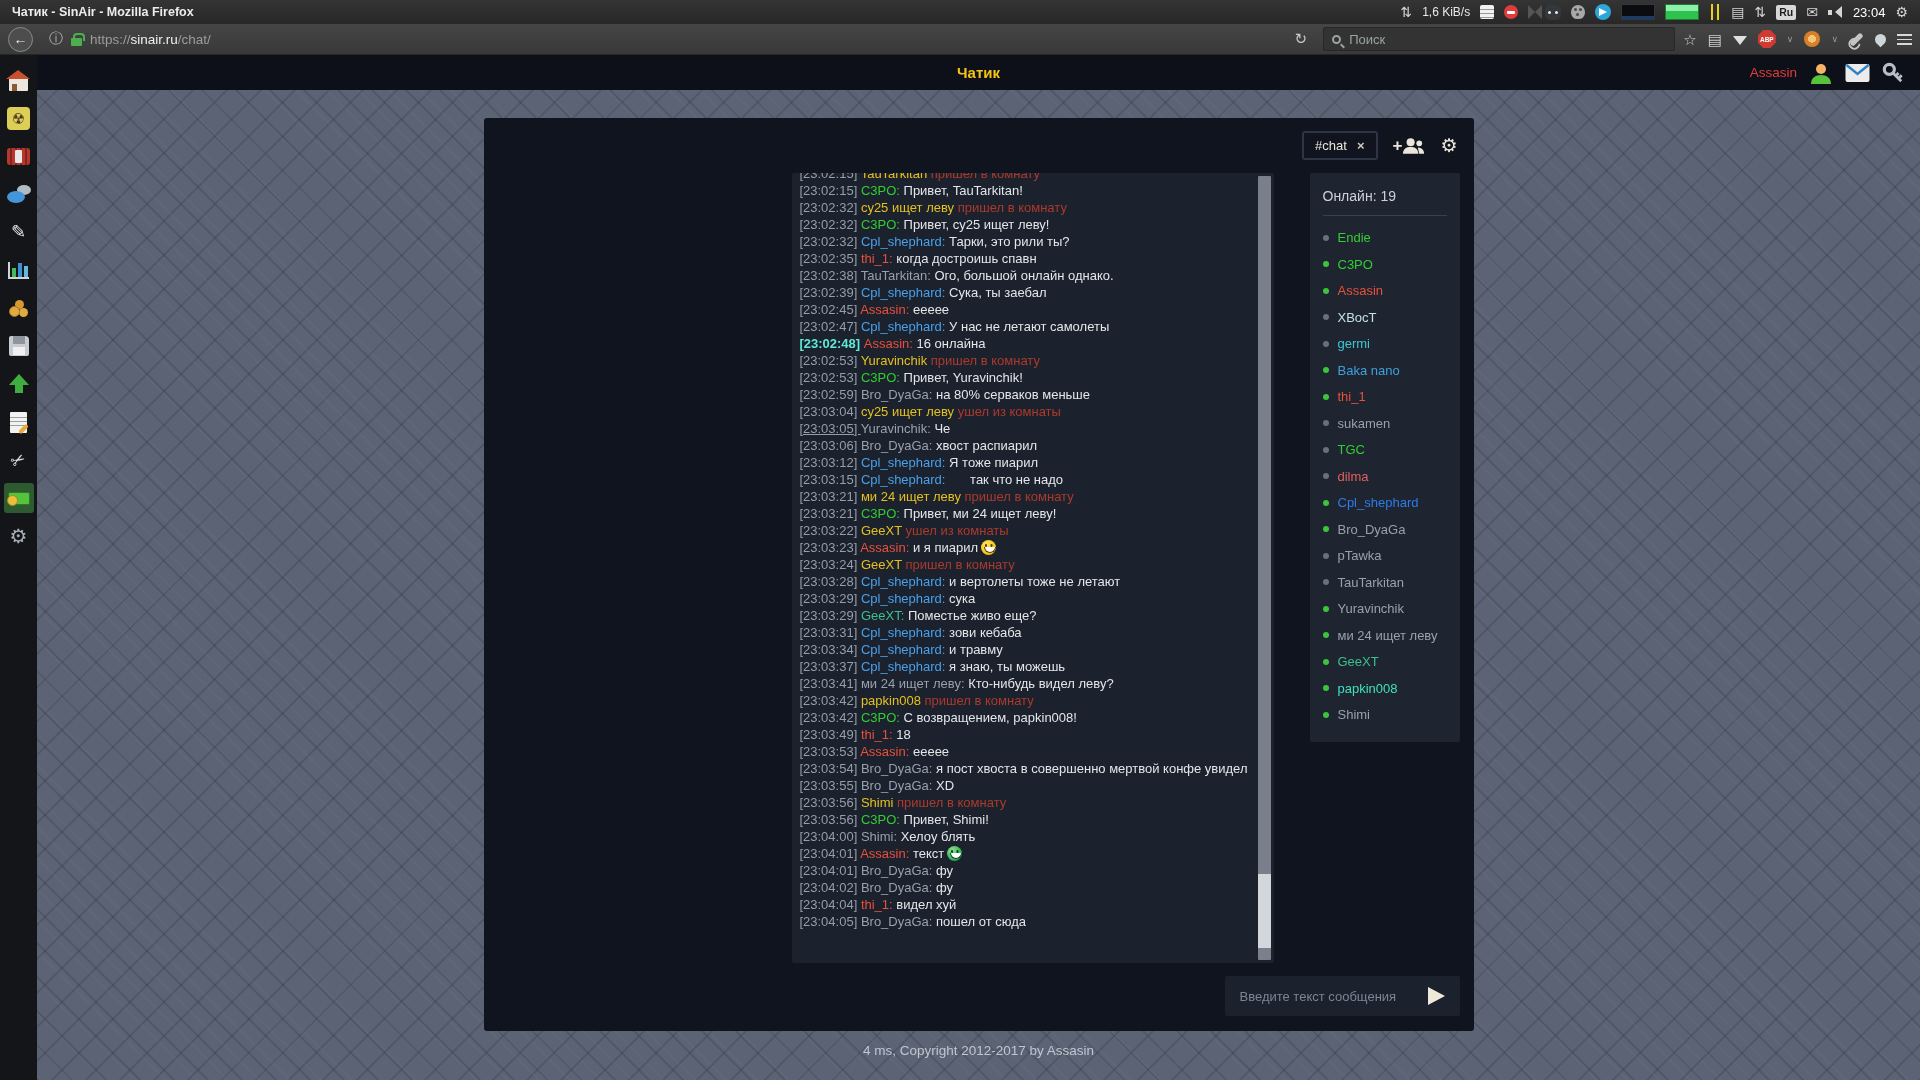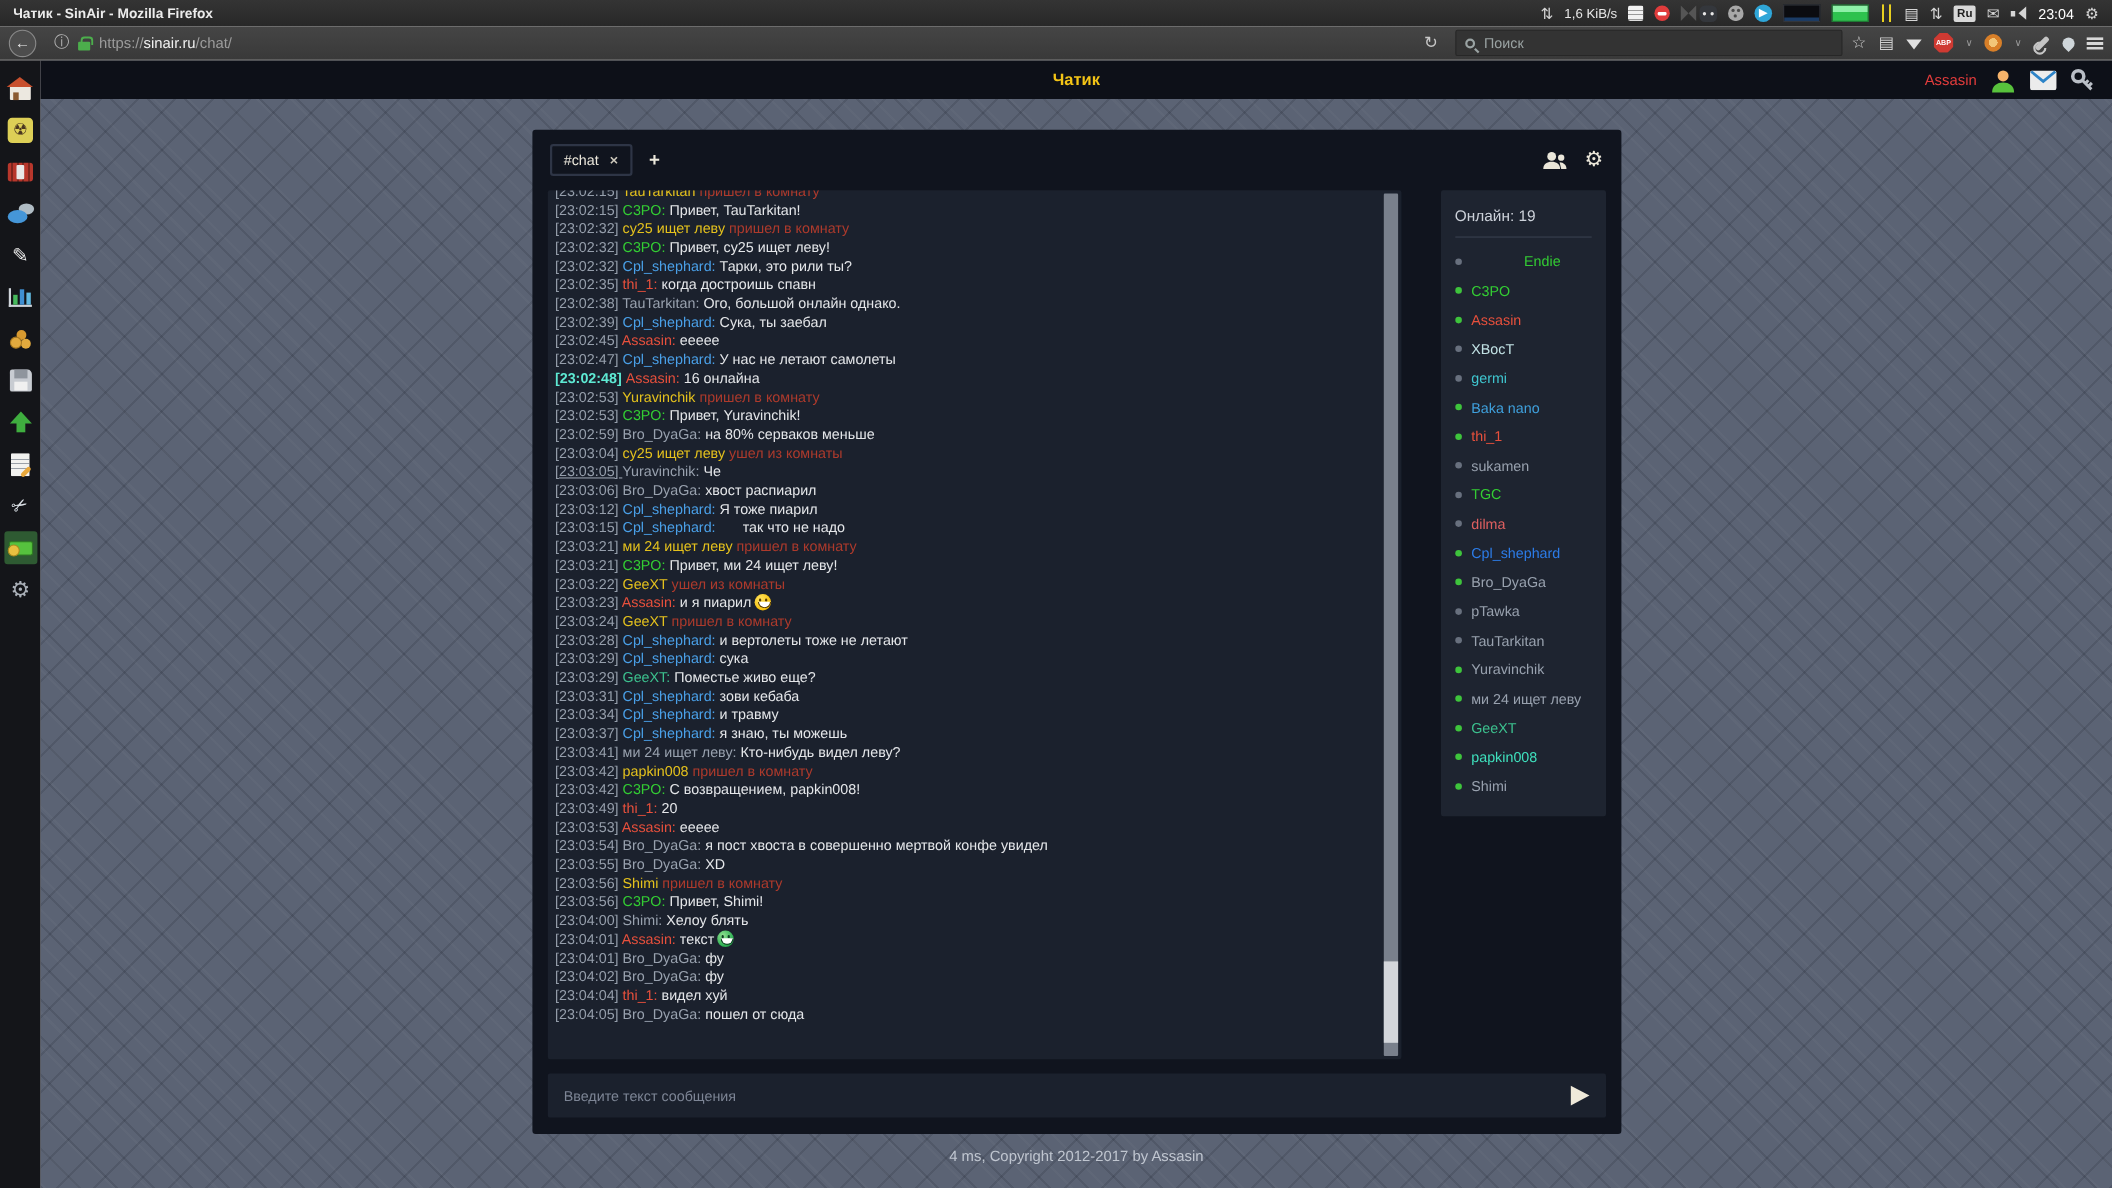--- a/index.html
+++ b/index.html
@@ -96,21 +96,21 @@
   .navbar-title { position:absolute; left:0; right:0; text-align:center; color:#f3c416; font-weight:bold; font-size:15px; }
   .navbar-right { margin-left:auto; display:flex; align-items:center; gap:12px; padding-right:16px; position:relative; z-index:1; }
   .username { color:#e23c3c; font-size:13.5px; }
 
   .pattern { flex:1; position:relative; background-color:#5b6374;
     background-image:
       repeating-linear-gradient(45deg, rgba(18,22,32,.14) 0 2px, transparent 2px 24px),
       repeating-linear-gradient(-45deg, rgba(18,22,32,.14) 0 2px, transparent 2px 24px),
       repeating-linear-gradient(45deg, rgba(255,255,255,.025) 2px 4px, transparent 4px 24px); }
 
-  .chat-panel { position:absolute; left:50%; top:28px; transform:translateX(-50%); width:990px; height:913px; background:#10141e; border-radius:3px; display:flex; flex-direction:column; }
+  .chat-panel { position:absolute; left:50%; top:28px; transform:translateX(-50%); width:990px; height:913px; background:#10141e; border-radius:3px; display:flex; flex-direction:column;align-items:flex-end; }
   .panel-header { display:flex; align-items:center; padding:13px 16px 0; flex:none; }
   .tab { display:flex; align-items:center; gap:10px; border:2px solid #2e3546; border-radius:3px; padding:5px 11px; color:#ebe7db; font-size:13px; }
   .tab-close { color:#cfcabd; font-weight:bold; font-size:13px; line-height:1; }
   .add-tab { margin-left:15px; color:#ece8dc; font-size:17px; font-weight:bold; }
   .hdr-spacer { flex:1; }
   .hdr-icons { display:flex; align-items:center; gap:15px; }
   .hdr-gear { color:#eae6d9; font-size:19px; line-height:1; }
 
   .panel-body { flex:1; display:flex; margin:13px 14px 0; min-height:0; }
   .log-box { flex:1; background:#1b212d; border-radius:2px; position:relative; overflow:hidden; padding:0 26px 0 7px; }
@@ -312,21 +312,21 @@
                 <div class="msg"><span style="color: rgb(149, 158, 171);">[23:03:24] </span><span style="color: rgb(228, 193, 29);">GeeXT</span><span style="color: rgb(173, 58, 44);"> </span><span style="color: rgb(173, 58, 44);">пришел в комнату</span></div>
                 <div class="msg"><span style="color: rgb(149, 158, 171);">[23:03:28] </span><span style="color: rgb(74, 160, 232);">Cpl_shephard</span><span style="color: rgb(74, 160, 232);">: </span><span style="color: rgb(228, 230, 233);">и вертолеты тоже не летают</span></div>
                 <div class="msg"><span style="color: rgb(149, 158, 171);">[23:03:29] </span><span style="color: rgb(74, 160, 232);">Cpl_shephard</span><span style="color: rgb(74, 160, 232);">: </span><span style="color: rgb(228, 230, 233);">сука</span></div>
                 <div class="msg"><span style="color: rgb(149, 158, 171);">[23:03:29] </span><span style="color: rgb(60, 192, 142);">GeeXT</span><span style="color: rgb(60, 192, 142);">: </span><span style="color: rgb(228, 230, 233);">Поместье живо еще?</span></div>
                 <div class="msg"><span style="color: rgb(149, 158, 171);">[23:03:31] </span><span style="color: rgb(74, 160, 232);">Cpl_shephard</span><span style="color: rgb(74, 160, 232);">: </span><span style="color: rgb(228, 230, 233);">зови кебаба</span></div>
                 <div class="msg"><span style="color: rgb(149, 158, 171);">[23:03:34] </span><span style="color: rgb(74, 160, 232);">Cpl_shephard</span><span style="color: rgb(74, 160, 232);">: </span><span style="color: rgb(228, 230, 233);">и травму</span></div>
                 <div class="msg"><span style="color: rgb(149, 158, 171);">[23:03:37] </span><span style="color: rgb(74, 160, 232);">Cpl_shephard</span><span style="color: rgb(74, 160, 232);">: </span><span style="color: rgb(228, 230, 233);">я знаю, ты можешь</span></div>
                 <div class="msg"><span style="color: rgb(149, 158, 171);">[23:03:41] </span><span style="color: rgb(152, 161, 174);">ми 24 ищет леву</span><span style="color: rgb(152, 161, 174);">: </span><span style="color: rgb(228, 230, 233);">Кто-нибудь видел леву?</span></div>
                 <div class="msg"><span style="color: rgb(149, 158, 171);">[23:03:42] </span><span style="color: rgb(228, 193, 29);">papkin008</span><span style="color: rgb(173, 58, 44);"> </span><span style="color: rgb(173, 58, 44);">пришел в комнату</span></div>
                 <div class="msg"><span style="color: rgb(149, 158, 171);">[23:03:42] </span><span style="color: rgb(51, 204, 51);">C3PO</span><span style="color: rgb(51, 204, 51);">: </span><span style="color: rgb(228, 230, 233);">С возвращением, papkin008!</span></div>
-                <div class="msg"><span style="color: rgb(149, 158, 171);">[23:03:49] </span><span style="color: rgb(232, 80, 60);">thi_1</span><span style="color: rgb(232, 80, 60);">: </span><span style="color: rgb(228, 230, 233);">20</span></div>
+                <div class="msg"><span style="color: rgb(149, 158, 171);">[23:03:49] </span><span style="color: rgb(232, 80, 60);">thi_1</span><span style="color: rgb(232, 80, 60);">: </span><span style="color: rgb(228, 230, 233);">18</span></div>
                 <div class="msg"><span style="color: rgb(149, 158, 171);">[23:03:53] </span><span style="color: rgb(232, 80, 60);">Assasin</span><span style="color: rgb(232, 80, 60);">: </span><span style="color: rgb(228, 230, 233);">еееее</span></div>
                 <div class="msg"><span style="color: rgb(149, 158, 171);">[23:03:54] </span><span style="color: rgb(152, 161, 174);">Bro_DyaGa</span><span style="color: rgb(152, 161, 174);">: </span><span style="color: rgb(228, 230, 233);">я пост хвоста в совершенно мертвой конфе увидел</span></div>
                 <div class="msg"><span style="color: rgb(149, 158, 171);">[23:03:55] </span><span style="color: rgb(152, 161, 174);">Bro_DyaGa</span><span style="color: rgb(152, 161, 174);">: </span><span style="color: rgb(228, 230, 233);">XD</span></div>
                 <div class="msg"><span style="color: rgb(149, 158, 171);">[23:03:56] </span><span style="color: rgb(228, 193, 29);">Shimi</span><span style="color: rgb(173, 58, 44);"> </span><span style="color: rgb(173, 58, 44);">пришел в комнату</span></div>
                 <div class="msg"><span style="color: rgb(149, 158, 171);">[23:03:56] </span><span style="color: rgb(51, 204, 51);">C3PO</span><span style="color: rgb(51, 204, 51);">: </span><span style="color: rgb(228, 230, 233);">Привет, Shimi!</span></div>
                 <div class="msg"><span style="color: rgb(149, 158, 171);">[23:04:00] </span><span style="color: rgb(152, 161, 174);">Shimi</span><span style="color: rgb(152, 161, 174);">: </span><span style="color: rgb(228, 230, 233);">Хелоу блять</span></div>
                 <div class="msg"><span style="color: rgb(149, 158, 171);">[23:04:01] </span><span style="color: rgb(232, 80, 60);">Assasin</span><span style="color: rgb(232, 80, 60);">: </span><span style="color: rgb(228, 230, 233);">текст</span><span class="emoji green"></span></div>
                 <div class="msg"><span style="color: rgb(149, 158, 171);">[23:04:01] </span><span style="color: rgb(152, 161, 174);">Bro_DyaGa</span><span style="color: rgb(152, 161, 174);">: </span><span style="color: rgb(228, 230, 233);">фу</span></div>
                 <div class="msg"><span style="color: rgb(149, 158, 171);">[23:04:02] </span><span style="color: rgb(152, 161, 174);">Bro_DyaGa</span><span style="color: rgb(152, 161, 174);">: </span><span style="color: rgb(228, 230, 233);">фу</span></div>
                 <div class="msg"><span style="color: rgb(149, 158, 171);">[23:04:04] </span><span style="color: rgb(232, 80, 60);">thi_1</span><span style="color: rgb(232, 80, 60);">: </span><span style="color: rgb(228, 230, 233);">видел хуй</span></div>
@@ -335,21 +335,21 @@
             <div class="scrollbar">
               <div class="scroll-thumb"></div>
             </div>
           </div>
           <div class="online-box">
             <div class="online-header">Онлайн: 19</div>
             <hr>
             <ul class="user-list">
                 <li>
                   <span class="dot" style="background: rgb(104, 112, 126);"></span>
-                  <span style="color: rgb(51, 204, 51); margin-left: 48px;">Endie</span>
+                  <span style="color: rgb(51, 204, 51);">Endie</span>
                 </li>
                 <li>
                   <span class="dot" style="background: rgb(62, 196, 60);"></span>
                   <span style="color: rgb(51, 204, 51);">C3PO</span>
                 </li>
                 <li>
                   <span class="dot" style="background: rgb(62, 196, 60);"></span>
                   <span style="color: rgb(232, 80, 60);">Assasin</span>
                 </li>
                 <li>

